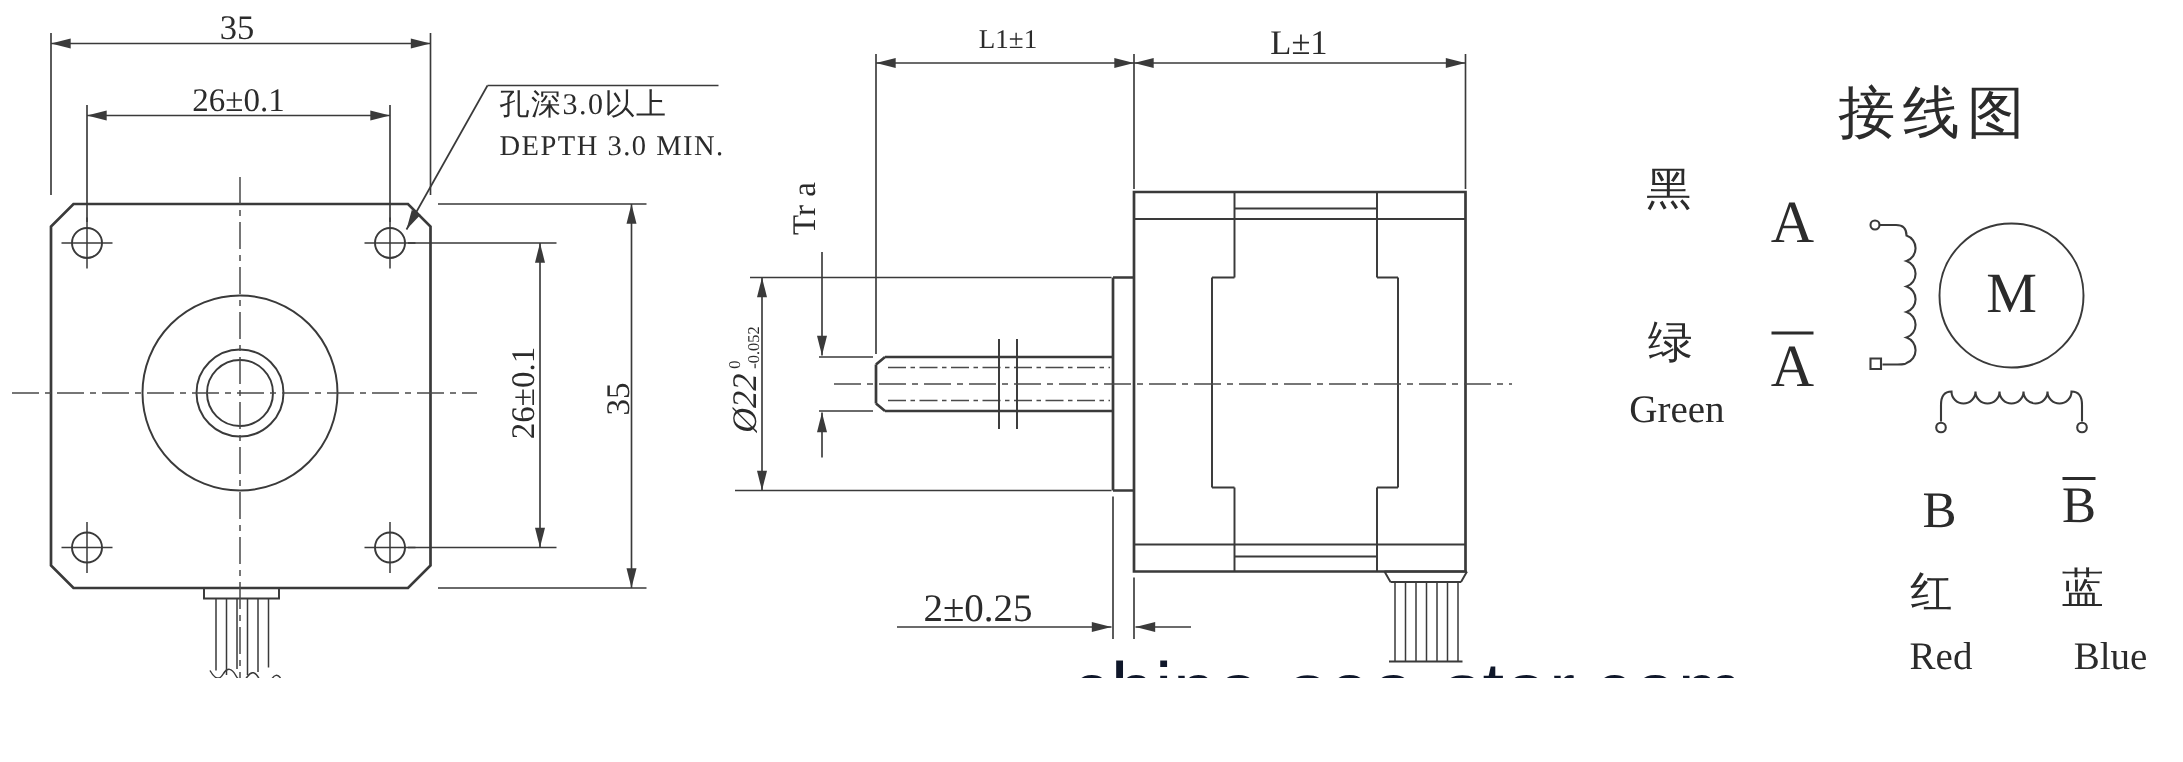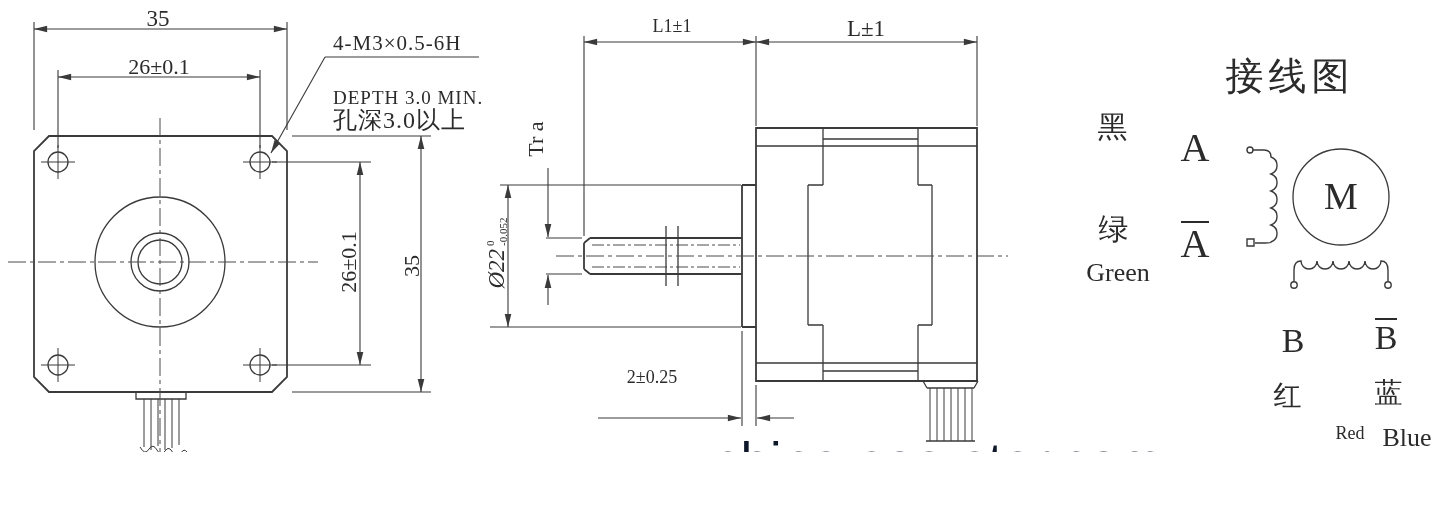--- a/index.html
+++ b/index.html
@@ -120,48 +120,47 @@
       <path class="wd" d="M1294,281 V270 Q1294,261 1301,261
         A8,8 0 0 0 1317,261 A8,8 0 0 0 1333,261 A8,8 0 0 0 1349,261 A8,8 0 0 0 1365,261 A8,8 0 0 0 1381,261
         Q1388,261 1388,270 V281"></path>
       <circle class="wd" cx="1294" cy="285" r="3.2"></circle>
       <circle class="wd" cx="1388" cy="285" r="3.2"></circle>
     </g>
   </svg>
 
   <div class="t c" style="left:120px; top:6px; width:76px; font-size:23px;">35</div>
   <div class="t c" style="left:100px; top:55px; width:118px; font-size:22px;">26±0.1</div>
-  <div class="t" style="left:333px; top:32px; font-size:21px; letter-spacing:1px;">4-M3×0.5-6H</div>
-  <div class="t cjk" style="left:333px; top:59px; font-size:24px;margin-top:48px;">孔深3.0以上</div>
+  <div class="t cjk" style="left:333px; top:59px; font-size:20px;">孔深3.0以上</div>
   <div class="t" style="left:333px; top:88px; font-size:19px; letter-spacing:1px;">DEPTH 3.0 MIN.</div>
   <div class="t c rot" style="left:290px; top:250px; width:118px; height:24px; font-size:22px;">26±0.1</div>
   <div class="t c rot" style="left:374px; top:254px; width:76px; height:24px; font-size:22px;">35</div>
 
   <div class="t c" style="left:620px; top:17px; width:104px; font-size:18px;">L1±1</div>
   <div class="t c" style="left:814px; top:16px; width:104px; font-size:23px;">L±1</div>
   <div class="t c rot" style="left:496px; top:127px; width:80px; height:24px; font-size:22px;">Tr a</div>
   <div class="t rot" style="left:422px; top:237px; width:150px; height:32px;">
     <span style="font-size:23px; font-style:italic;">Ø22</span>
     <span class="tolstack">
       <span>0</span>
       <span>-0.052</span>
     </span>
   </div>
-  <div class="t c" style="left:592px; top:368px; width:120px; font-size:18px;">2±0.25</div>
+  <div class="t c" style="left:592px; top:392px; width:120px; font-size:26px;">2±0.25</div>
 
   <div class="t c cjk" style="left:1215px; top:56px; width:150px; font-size:38px; letter-spacing:5px;">接线图</div>
   <div class="t c cjk" style="left:1083px; top:110px; width:60px; font-size:30px;">黑</div>
   <div class="t c" style="left:1165px; top:126px; width:60px; font-size:40px;">A</div>
   <div class="t c cjk" style="left:1084px; top:212px; width:60px; font-size:30px;">绿</div>
   <div class="t c" style="left:1058px; top:259px; width:120px; font-size:26px;">Green</div>
   <div class="t c" style="left:1165px; top:221px; width:60px; font-size:40px;"><span class="bar">A</span></div>
   <div class="t c" style="left:1311px; top:176px; width:60px; font-size:38px;">M</div>
   <div class="t c" style="left:1263px; top:322px; width:60px; font-size:34px;">B</div>
   <div class="t c" style="left:1356px; top:318px; width:60px; font-size:34px;"><span class="bar">B</span></div>
   <div class="t c cjk" style="left:1258px; top:381px; width:60px; font-size:28px;">红</div>
   <div class="t c cjk" style="left:1359px; top:378px; width:60px; font-size:28px;">蓝</div>
-  <div class="t c" style="left:1300px; top:424px; width:100px; font-size:18px;">Red</div>
+  <div class="t c" style="left:1244px; top:424px; width:100px; font-size:26px;">Red</div>
   <div class="t c" style="left:1357px; top:424px; width:100px; font-size:26px;">Blue</div>
 
   <div class="t wm" style="left:714px; top:433px;">china-sea-star.com</div>
   <div class="t note" style="left:424px; top:480px;">注：1.螺母部分可安装客户需求进行定制。  2.丝杠长度可按客户需求进行定制。</div>
 
 </div>
 
 </body></html>

